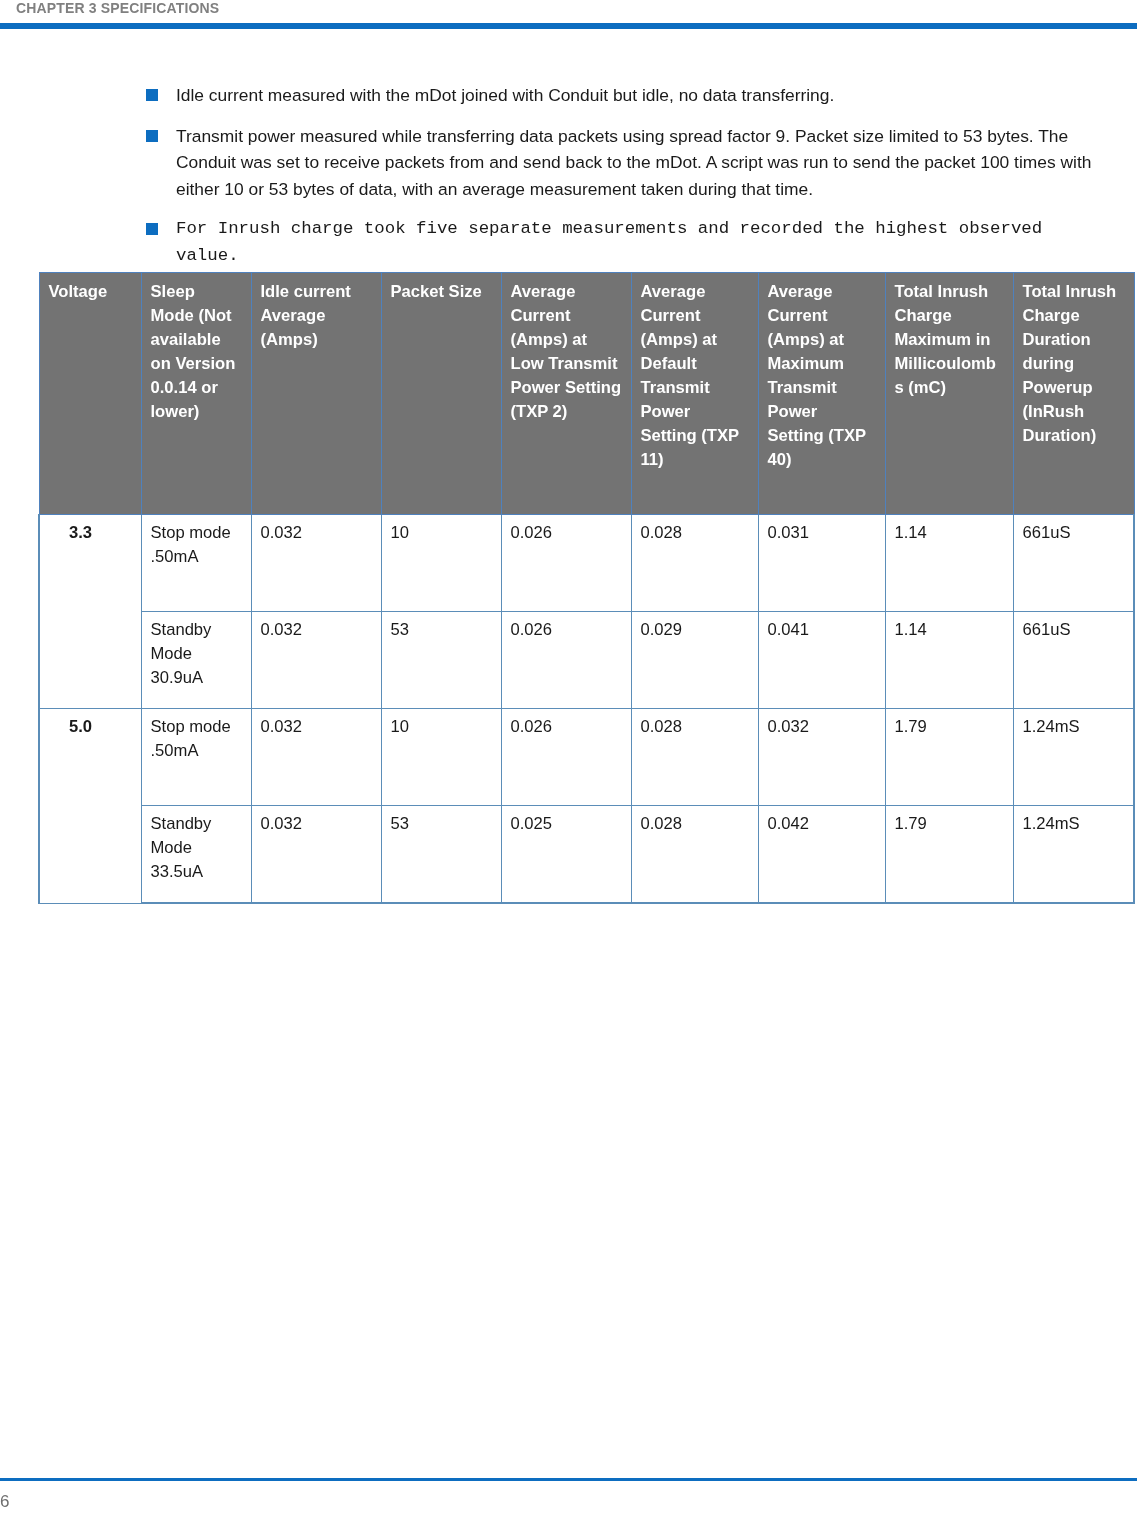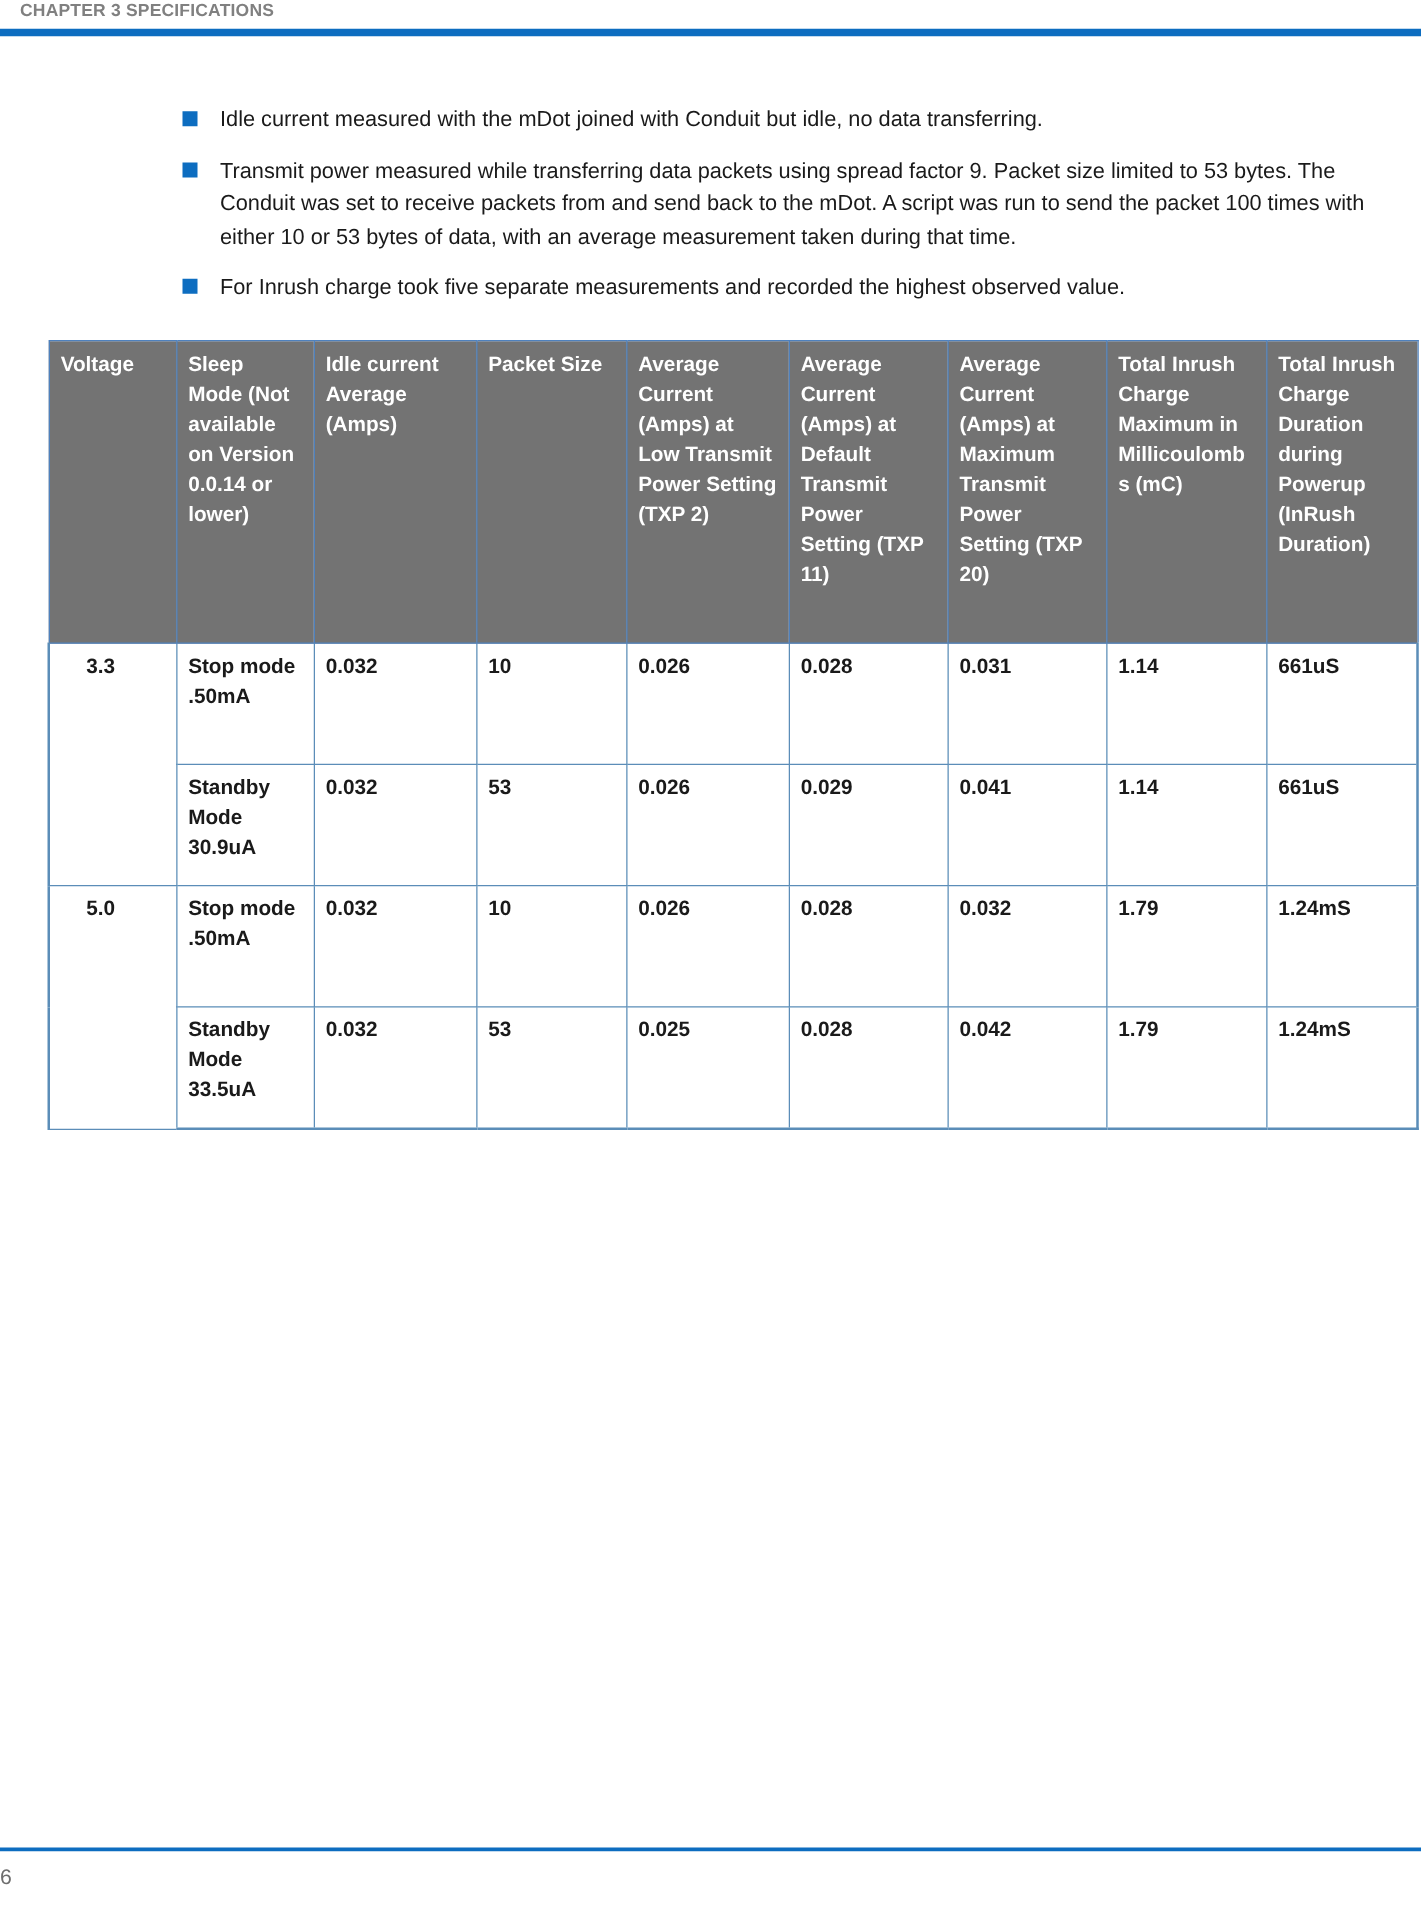--- a/index.html
+++ b/index.html
@@ -62,20 +62,21 @@
     padding-left: 36px;
     margin-left: 140px;
     width: 965px;
     box-sizing: border-box;
     font-size: 17.4px;
     line-height: 26.5px;
     color: #1a1a1a;
   }
   ul.bullets > li:last-child {
     margin-bottom: 16px;
+    font-family: Liberation Mono, monospace;
   }
   .bullet-marker {
     position: absolute;
     left: 6px;
     top: 7px;
     width: 12px;
     height: 12px;
     background: #0d6dc0;
     display: block;
   }
@@ -117,21 +118,21 @@
     color: #ffffff;
     font-weight: bold;
     text-align: left;
     border-color: #4f81bd;
     height: 228px;
     padding-top: 7px;
   }
   table.spec tbody td {
     background: #ffffff;
     color: #1a1a1a;
-    font-weight: bold;
+    font-weight: normal;
     height: 84px;
   }
   table.spec tbody td.voltage {
     font-weight: bold;
     padding-left: 29px;
   }
   table.spec tbody tr.row-bottom td {
     border-bottom: 2px solid #5b8db8;
   }
   table.spec tbody td.edge-left { border-left: 2px solid #5b8db8; }
@@ -214,21 +215,21 @@
         <col class="c8">
     </colgroup>
     <thead>
       <tr>
         <th>Voltage</th>
         <th>Sleep Mode (Not available on Version 0.0.14 or lower)</th>
         <th>Idle current Average (Amps)</th>
         <th>Packet Size</th>
         <th>Average Current (Amps) at Low Transmit Power Setting (TXP 2)</th>
         <th>Average Current (Amps) at Default Transmit Power Setting (TXP 11)</th>
-        <th>Average Current (Amps) at Maximum Transmit Power Setting (TXP 20)</th>
+        <th>Average Current (Amps) at Maximum Transmit Power Setting (TXP 40)</th>
         <th>Total Inrush Charge Maximum in Millicoulombs (mC)</th>
         <th>Total Inrush Charge Duration during Powerup (InRush Duration)</th>
       </tr>
     </thead>
     <tbody>
       <tr>
         <td class="voltage edge-left" rowspan="2">3.3</td>
         <td>Stop mode .50mA</td>
         <td>0.032</td>
         <td>10</td>

